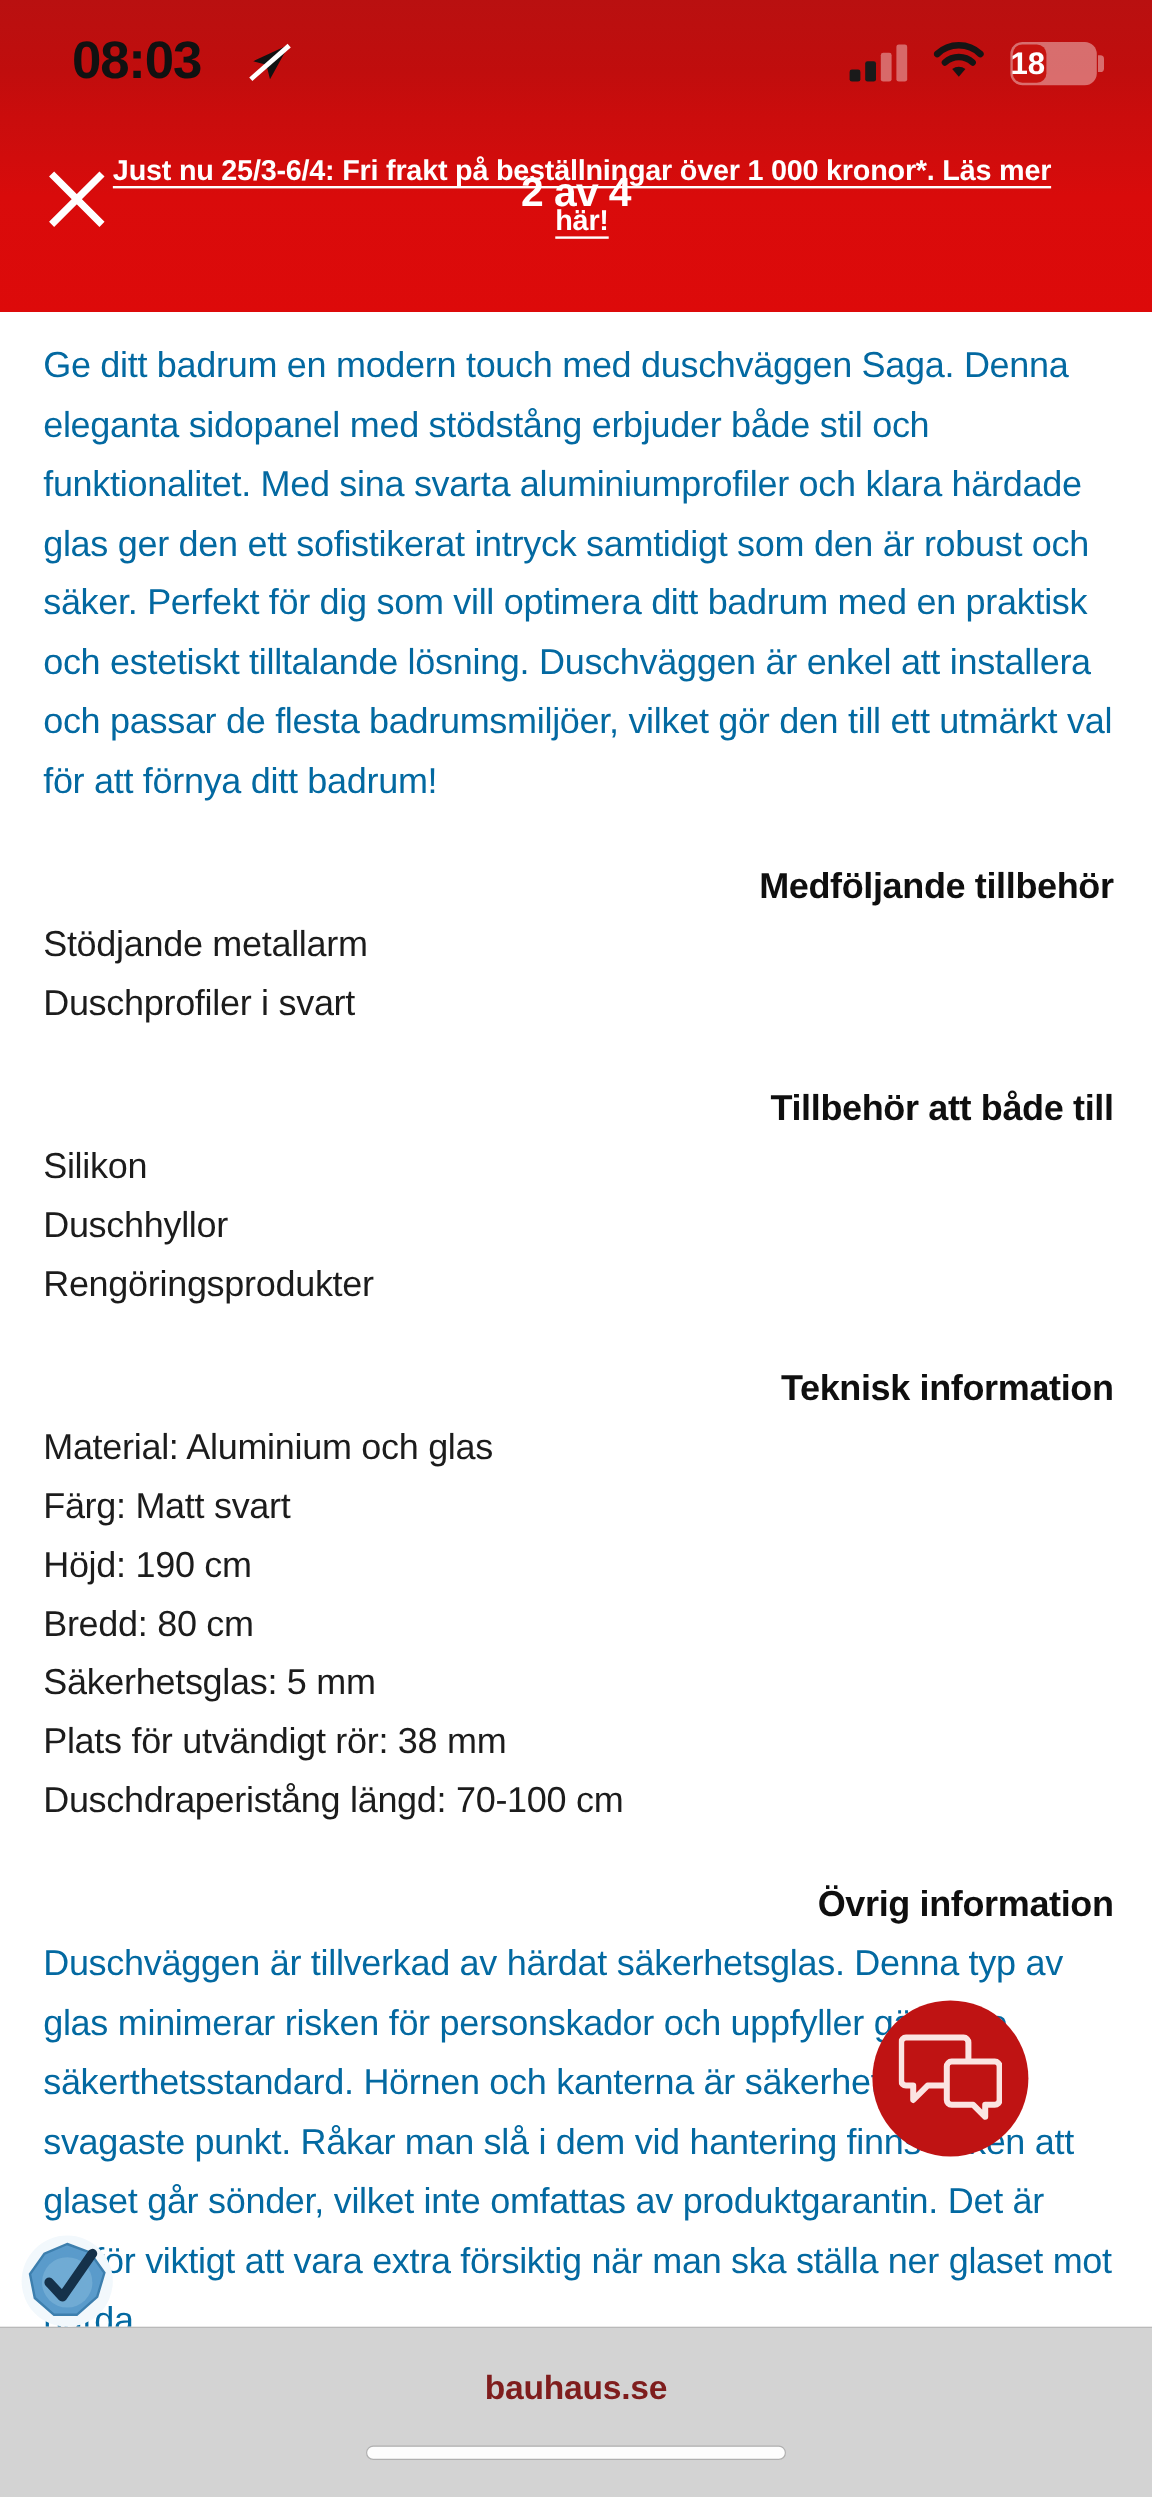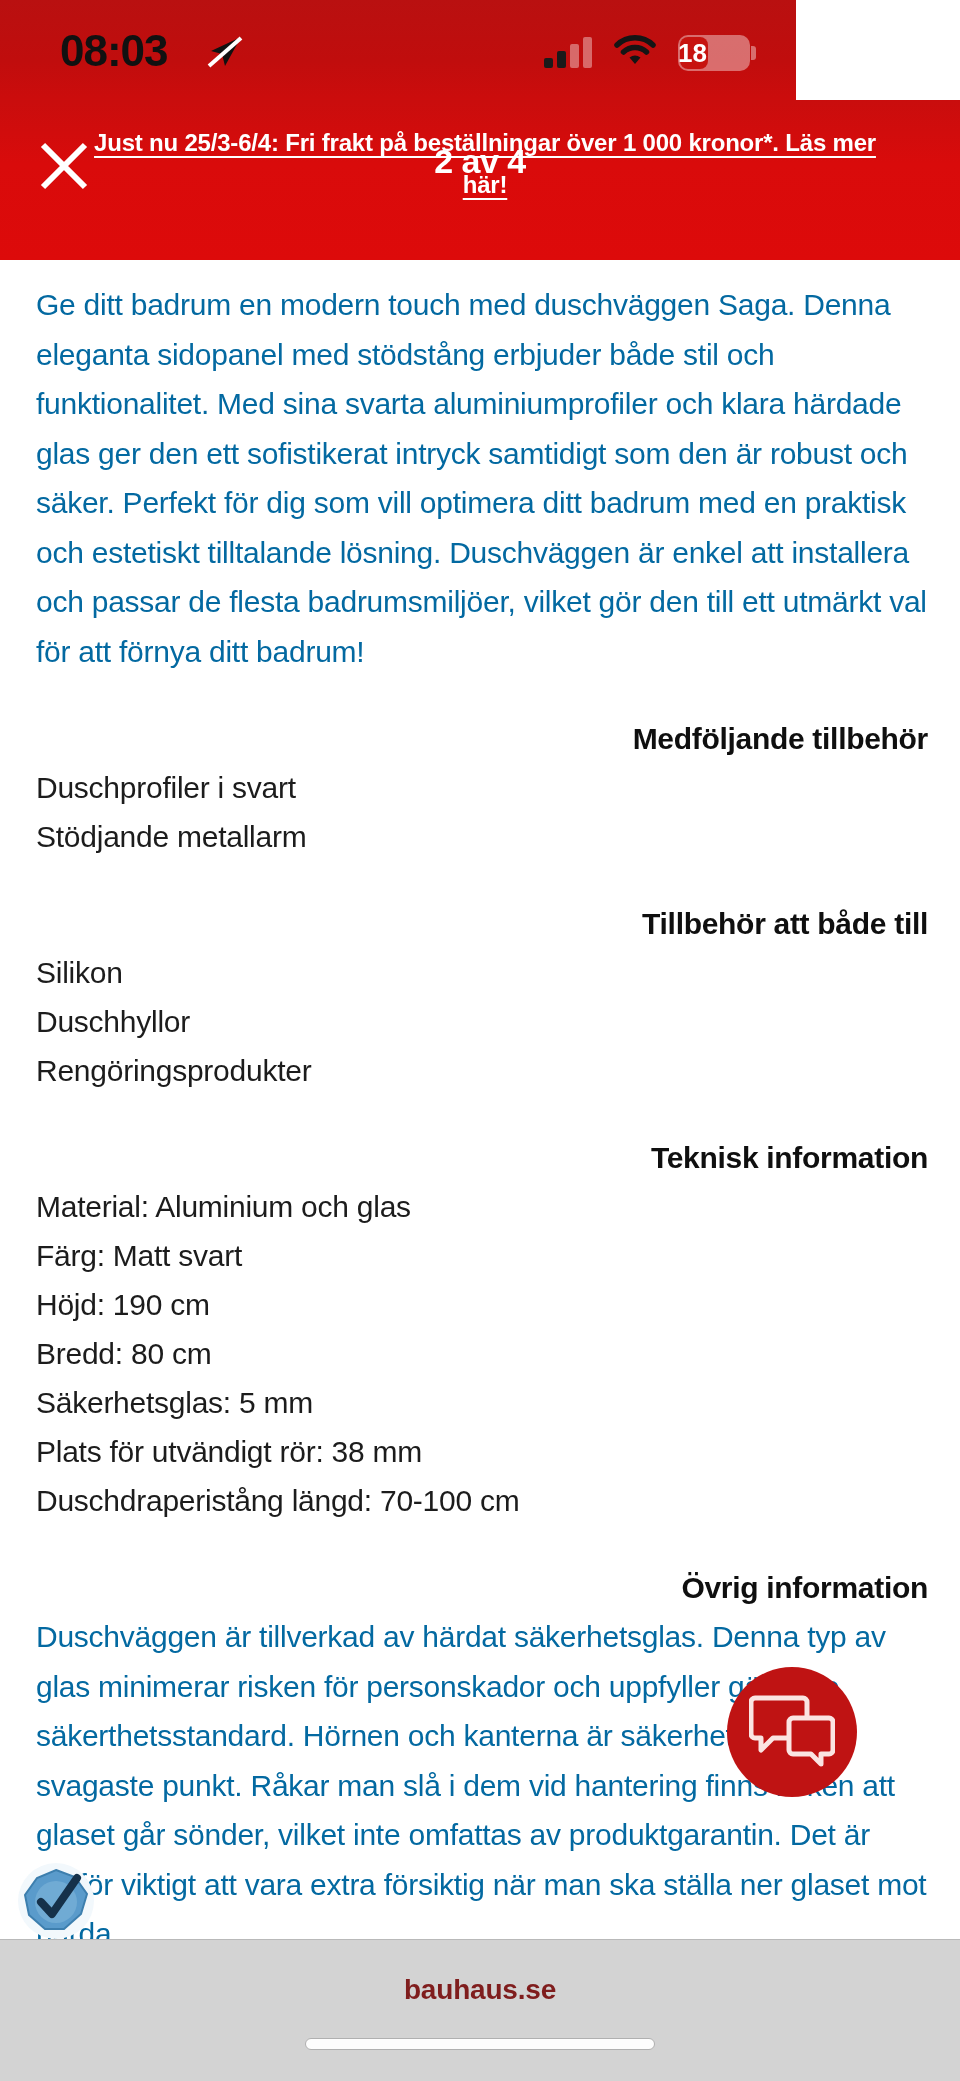--- a/index.html
+++ b/index.html
@@ -17,21 +17,21 @@
     width: 960px;
     height: 2081px;
     overflow: hidden;
     background: #ffffff;
   }
 
   
   #statusbar {
     position: absolute;
     top: 0; left: 0;
-    width: 796px;
+    width: 960px;
     height: 100px;
     background: #b60c0c;
     background: linear-gradient(180deg, #b91010 0%, #c00d0d 60%, #cc0c0c 100%);
   }
 
   #status-time {
     position: absolute;
     left: 60px;
     top: 28px;
     font-size: 44px;
@@ -310,22 +310,22 @@
       <path d="M5 5 L47 47 M47 5 L5 47" stroke="#ffffff" stroke-width="6" stroke-linecap="butt"></path>
     </svg>
   </div>
 
   <div id="content">
 
     <p class="para">Ge ditt badrum en modern touch med duschväggen Saga. Denna eleganta sidopanel med stödstång erbjuder både stil och funktionalitet. Med sina svarta aluminiumprofiler och klara härdade glas ger den ett sofistikerat intryck samtidigt som den är robust och säker. Perfekt för dig som vill optimera ditt badrum med en praktisk och estetiskt tilltalande lösning. Duschväggen är enkel att installera och passar de flesta badrumsmiljöer, vilket gör den till ett utmärkt val för att förnya ditt badrum!</p>
 
     <div class="section">
       <div class="section-head">Medföljande tillbehör</div>
+      <div class="line">Stödjande metallarm</div>
       <div class="line">Duschprofiler i svart</div>
-      <div class="line">Stödjande metallarm</div>
     </div>
 
     <div class="section">
       <div class="section-head">Tillbehör att både till</div>
       <div class="line">Silikon</div>
       <div class="line">Duschhyllor</div>
       <div class="line">Rengöringsprodukter</div>
     </div>
 
     <div class="section">

